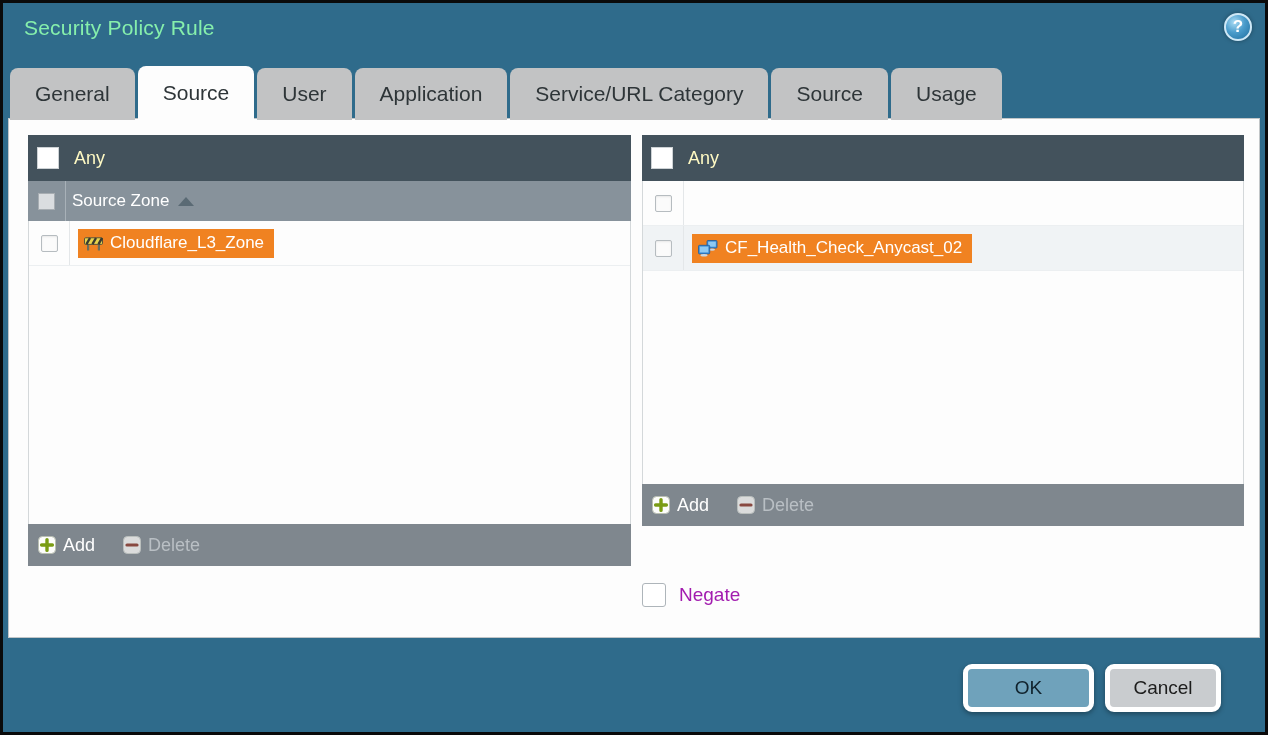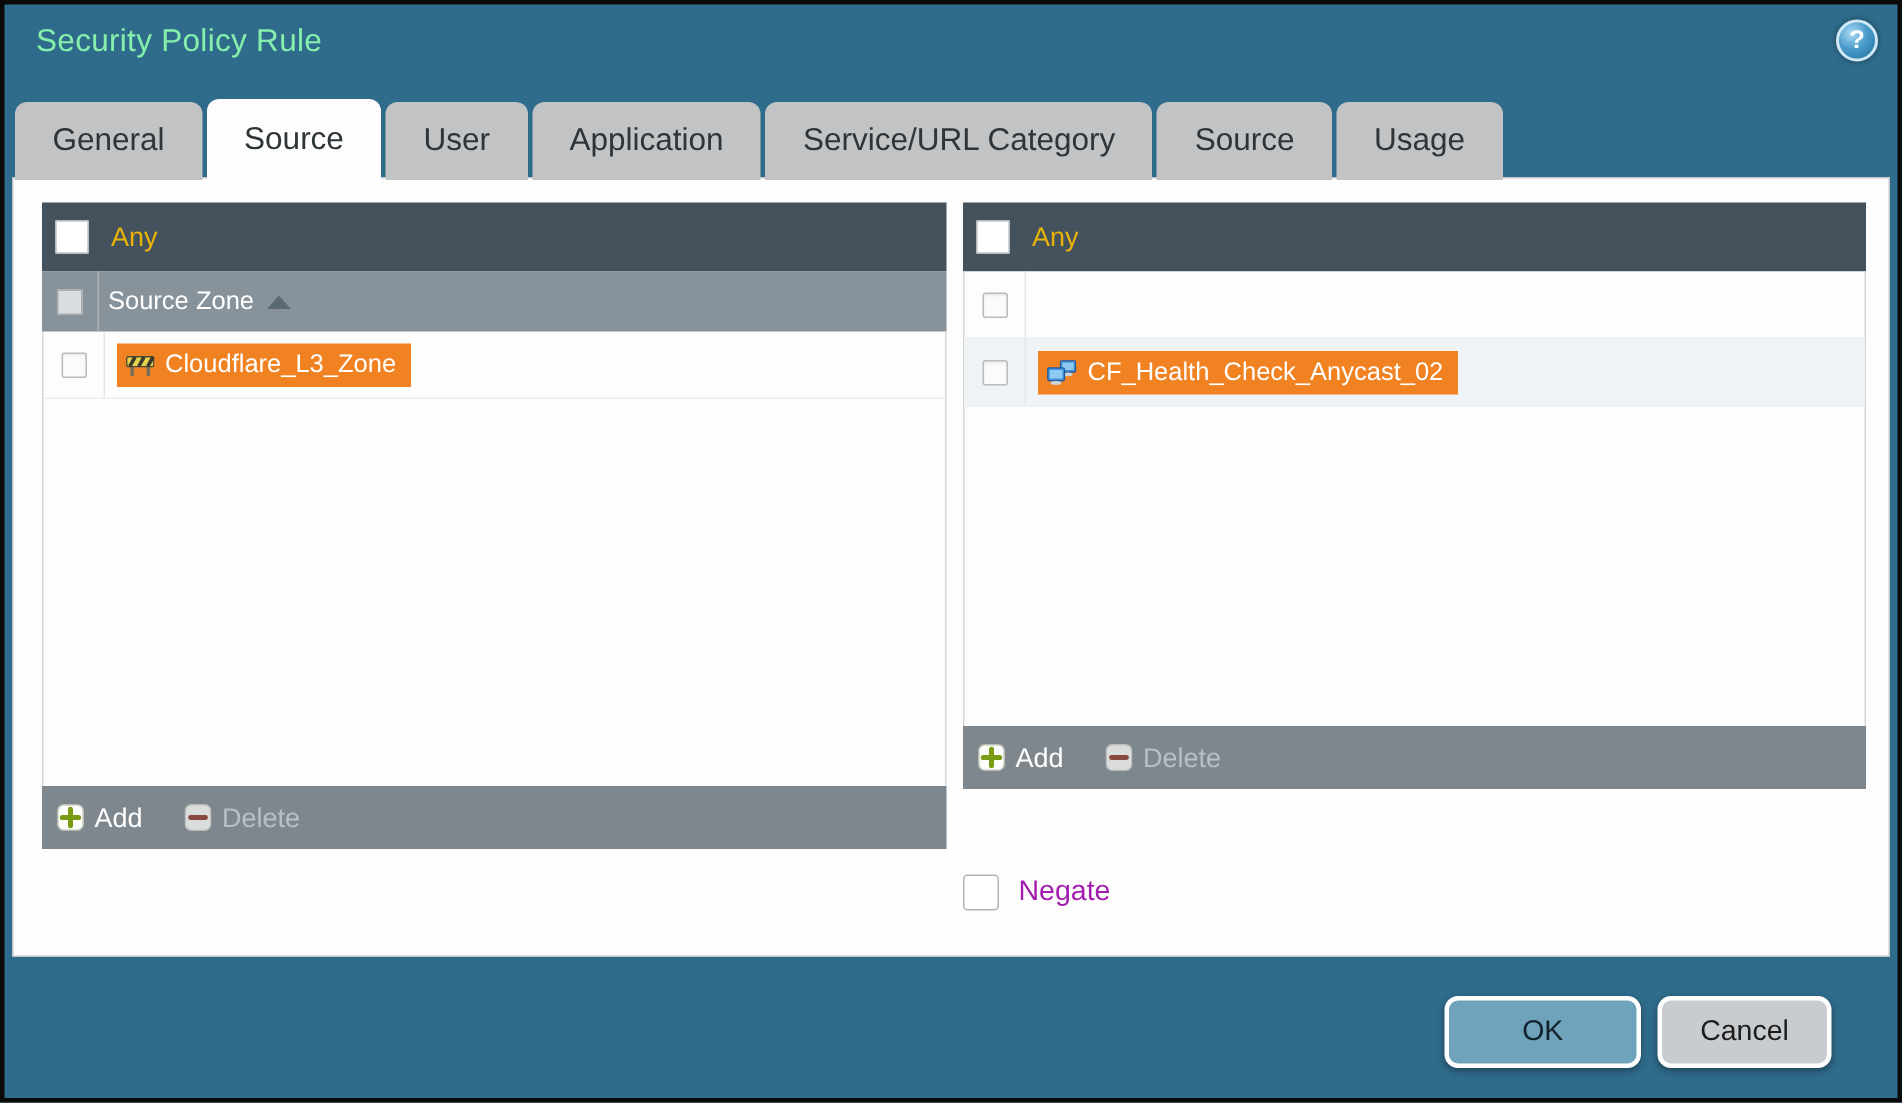--- a/index.html
+++ b/index.html
@@ -29,21 +29,21 @@
   .content{
     position:absolute;left:5px;top:115px;width:1252px;height:520px;
     background:#fdfdfd;border:1px solid #c2c6c8;box-sizing:border-box;z-index:1;
   }
   .panel{position:absolute;top:16px;width:603px;height:431px;}
   .panel.left{left:19px;}
   .panel.right{left:633px;width:602px;}
   .any-bar{height:46px;background:#43525c;display:flex;align-items:center;padding-left:9px;gap:15px;}
   .cb{display:inline-block;box-sizing:border-box;cursor:pointer;}
   .cb-any{width:22px;height:22px;background:#fff;border:1px solid #cdd2d5;}
-  .any-label{color:#eab308;font-size:18px;}
+  .any-label{color:#fef9c3;font-size:18px;}
   .col-bar{height:40px;background:#87929b;display:flex;align-items:center;position:relative;}
   .cb-col{width:17px;height:17px;background:#dadde0;border:1px solid #a7adb2;margin-left:10px;}
   .col-divider{position:absolute;left:37px;top:0;width:1px;height:100%;background:#a8b1b8;}
   .col-label{color:#fff;font-size:17px;margin-left:17px;}
   .sort-arrow{
     margin-left:9px;width:0;height:0;
     border-left:8px solid transparent;border-right:8px solid transparent;
     border-bottom:9px solid #5a6a74;
   }
   .rows{
@@ -65,21 +65,21 @@
   .foot{height:42px;background:#7f878e;display:flex;align-items:center;padding-left:10px;gap:28px;}
   .foot-btn{display:inline-flex;align-items:center;gap:7px;font-size:18px;color:#fff;cursor:pointer;justify-content:flex-end;}
   .foot-btn.disabled{color:#b9bfc4;cursor:default;}
   .foot-btn.disabled svg{opacity:.8;}
   
   .negate-row{position:absolute;left:633px;top:464px;display:flex;align-items:center;gap:13px;}
   .cb-negate{width:24px;height:24px;background:#fff;border:1px solid #aeb5ba;border-radius:3px;}
   .negate-label{font-size:19px;color:#a21caf;}
   
   .btn{
-    position:absolute;top:661px;height:48px;border-radius:9px;border:3px solid #ffffff;
+    position:absolute;top:661px;height:48px;border-radius:9px;border:5px solid #ffffff;
     font-size:19px;display:flex;align-items:center;justify-content:center;
     box-shadow:0 2px 5px rgba(0,0,0,.35);cursor:pointer;box-sizing:border-box;
   }
   .btn-ok{left:960px;width:131px;background:#6fa2bb;color:#10222c;}
   .btn-cancel{left:1102px;width:116px;background:#c9cccf;color:#1c1c1c;}
 </style>
 </head>
 <body>
 
 <div class="frame">

